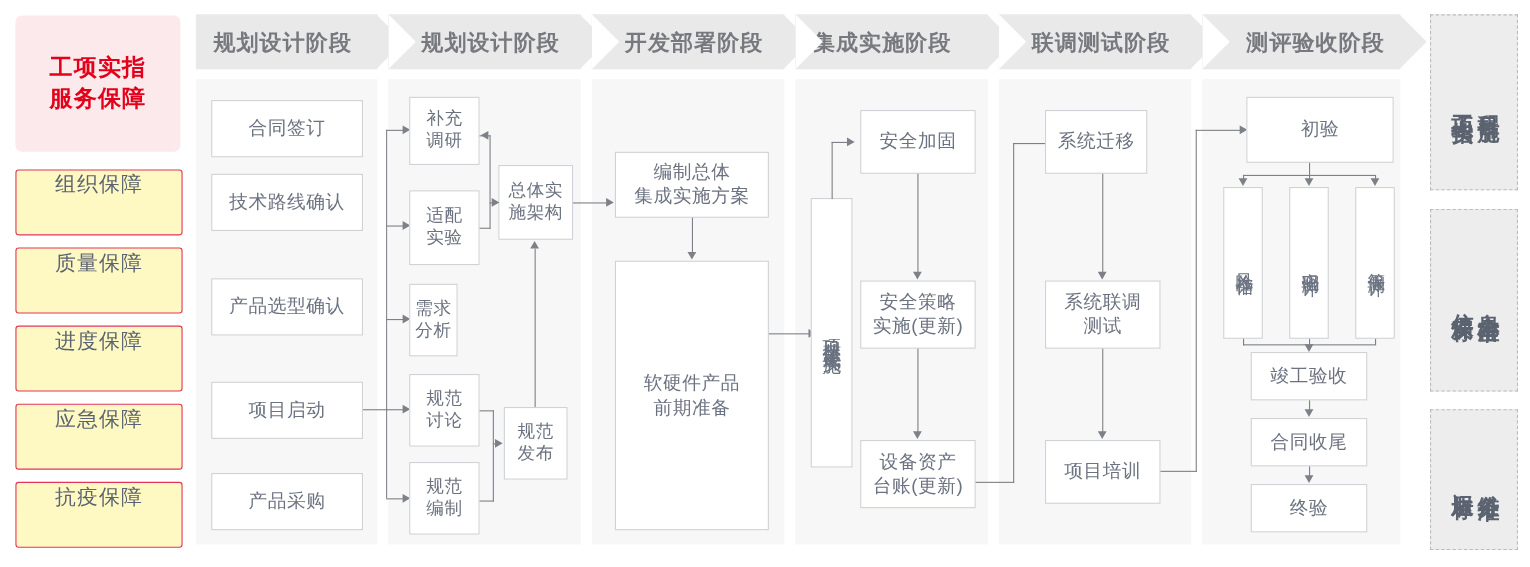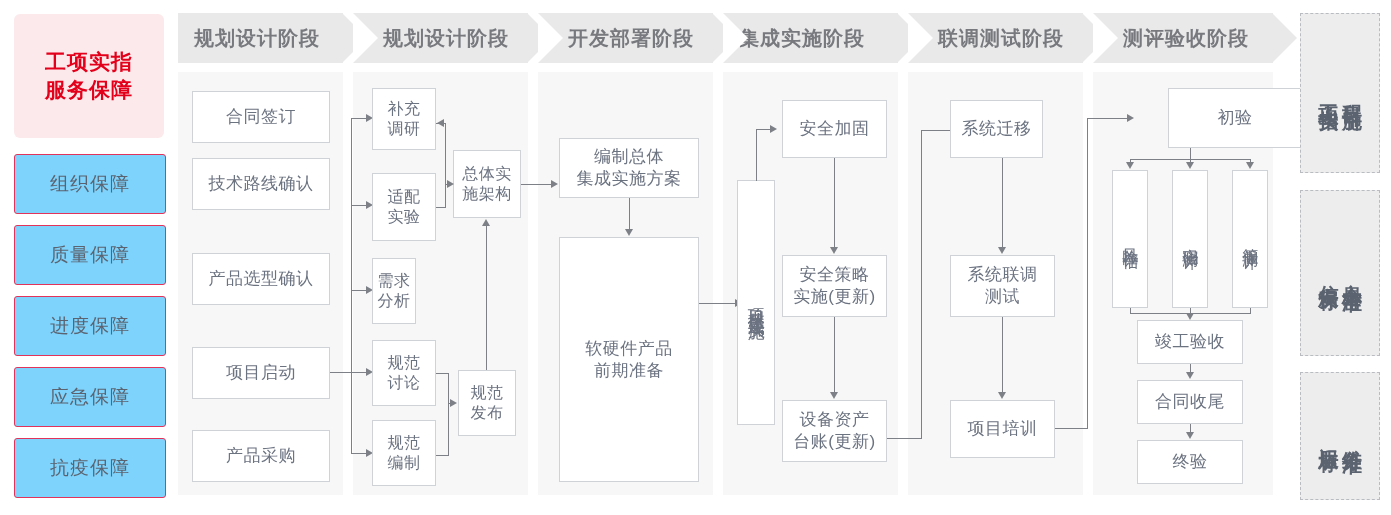--- a/index.html
+++ b/index.html
@@ -14,22 +14,22 @@
   
   .lead-card{
     position:absolute;left:14px;top:14px;width:150px;height:124px;
     background:#fce9ec;border-radius:6px;
     display:flex;align-items:center;justify-content:center;
     text-align:center;line-height:1.35;
     font-size:21px;font-weight:bold;color:#e2001a;letter-spacing:1px;
   }
   .guard-box{
     position:absolute;left:14px;width:150px;height:58px;
-    background:#7dd3fc;border:1.6px solid #e2345a;border-radius:3px;
-    display:flex;align-items:center;justify-content:center;
+    background:#fef9c3;border:1.6px solid #e2345a;border-radius:3px;
+    display:flex;justify-content:center;
     font-size:19px;color:#5b6370;letter-spacing:1px;
   }
 
   
   .col-bg{
     position:absolute;top:72px;height:423px;
     background:#f7f7f7;
   }
   .phase-head{
     position:absolute;top:13px;height:50px;
@@ -150,21 +150,21 @@
   </div>
 
   <div class="phase-head" style="left:908px;width:175px">
     <span class="notch"></span>
     <span style="margin-left:14px">联调测试阶段</span>
     <span class="chev"></span>
   </div>
 
   <div class="phase-head" style="left:1093px;width:180px">
     <span class="notch"></span>
-    <span style="margin-left:14px">测评验收阶段</span>
+    <span style="margin-left:24px">测评验收阶段</span>
     <span class="chev"></span>
   </div>
 
   <div class="node" style="left:192px;top:91px;width:138px;height:52px">
     <span>合同签订</span>
   </div>
   <div class="node" style="left:192px;top:158px;width:138px;height:52px">
     <span>技术路线确认</span>
   </div>
   <div class="node" style="left:192px;top:253px;width:138px;height:52px">
@@ -324,21 +324,21 @@
   <div class="wire vw" style="left:1002px;top:158px;height:90px"></div>
   <div class="av" style="left:998px;top:247px"></div>
   <div class="wire vw" style="left:1002px;top:317px;height:76px"></div>
   <div class="av" style="left:998px;top:392px"></div>
 
   <div class="wire hw" style="left:1055px;top:428px;width:33px"></div>
   <div class="wire vw" style="left:1087px;top:118px;height:311px"></div>
   <div class="wire hw" style="left:1087px;top:118px;width:42px"></div>
   <div class="ah" style="left:1127px;top:114px"></div>
 
-  <div class="node" style="left:1168px;top:88px;width:134px;height:60px">
+  <div class="node" style="left:1133px;top:88px;width:134px;height:60px">
     <span>初验</span>
   </div>
   <div class="node vert sm" style="left:1112px;top:170px;width:36px;height:138px">
     <span>风险评估</span>
   </div>
   <div class="node vert sm" style="left:1172px;top:170px;width:36px;height:138px">
     <span>密码测评</span>
   </div>
   <div class="node vert sm" style="left:1232px;top:170px;width:36px;height:138px">
     <span>等保测评</span>

